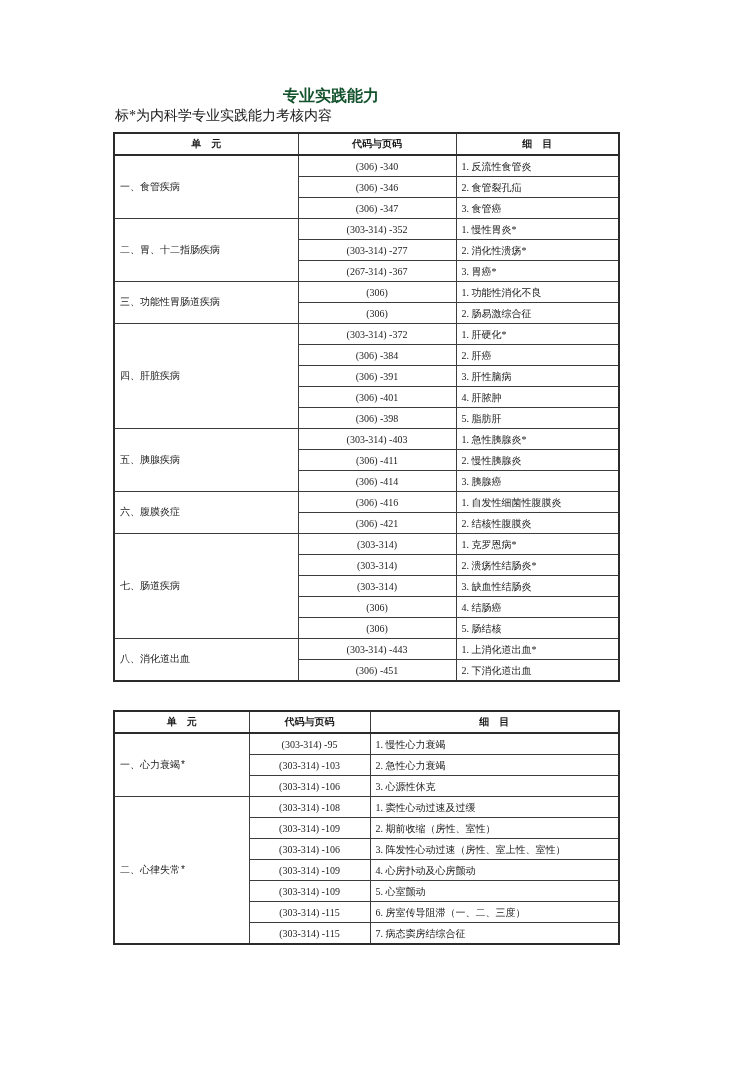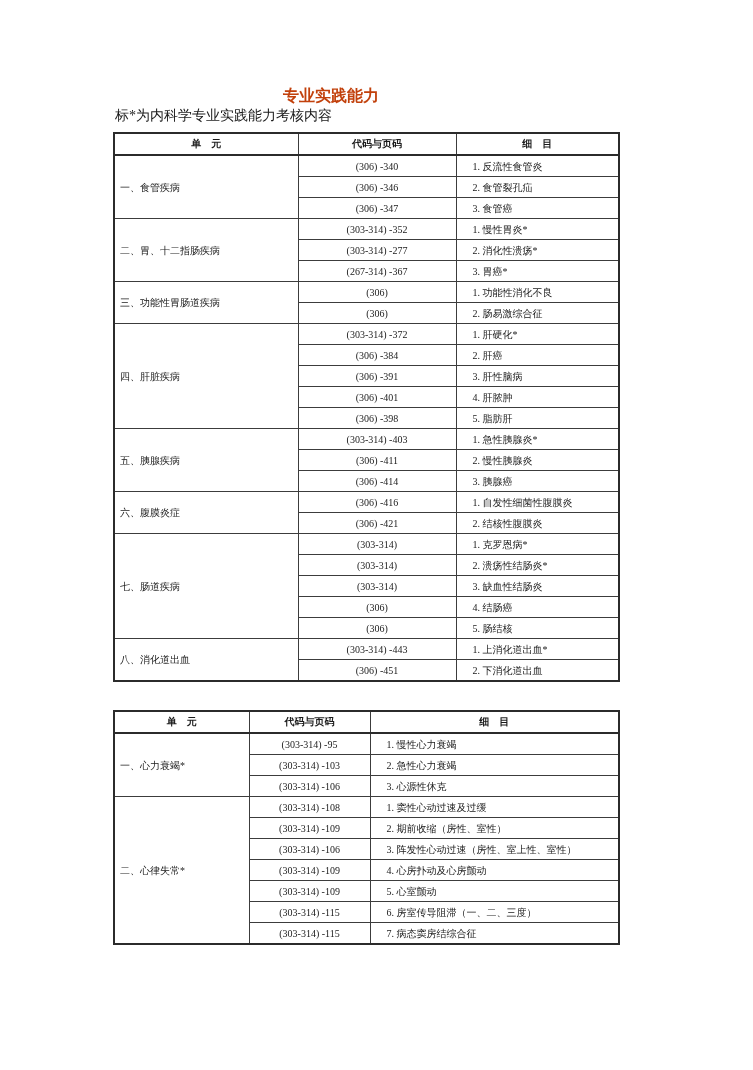--- a/index.html
+++ b/index.html
@@ -14,21 +14,21 @@
   }
   .title {
     position: absolute;
     top: 86px;
     left: 0;
     width: 662px;
     margin: 0;
     text-align: center;
     font-size: 16px;
     font-weight: bold;
-    color: #c2410c;
+    color: #14532d;
   }
   .note {
     position: absolute;
     top: 107px;
     left: 115px;
     font-size: 14px;
     color: #1a1a1a;
   }
   table {
     position: absolute;
@@ -50,23 +50,23 @@
     border-bottom: 2px solid #2b2b2b;
     font-weight: bold;
     text-align: center;
     padding: 0 2px;
   }
   td {
     height: 20px;
     line-height: 19px;
     padding: 0 4px;
   }
-  td.unit  { text-align: left;   padding-left: 5px;  }
+  td.unit  { text-align: left;   padding-left: 5px; font-family: Liberation Mono, monospace;  }
   td.code  { text-align: center; padding: 0 2px;     }
-  td.item  { text-align: left;   padding-left: 16px; padding-right: 5px; }
+  td.item  { text-align: left;   padding-left: 5px; padding-right: 5px; }
 </style>
 </head>
 <body>
 
 <div class="page">
 
   <h1 class="title">专业实践能力</h1>
 
   <div class="note">标*为内科学专业实践能力考核内容</div>
 

